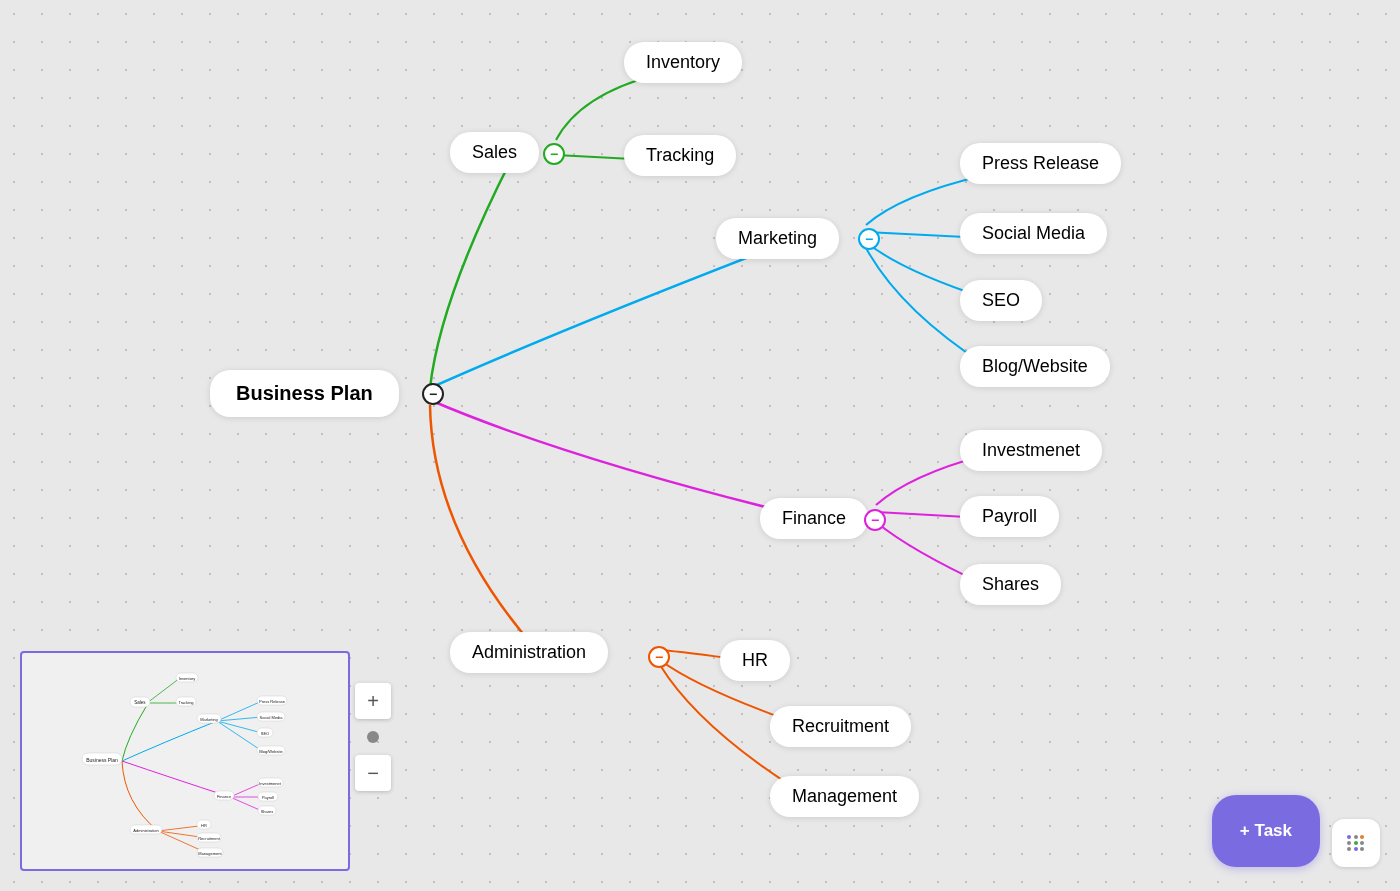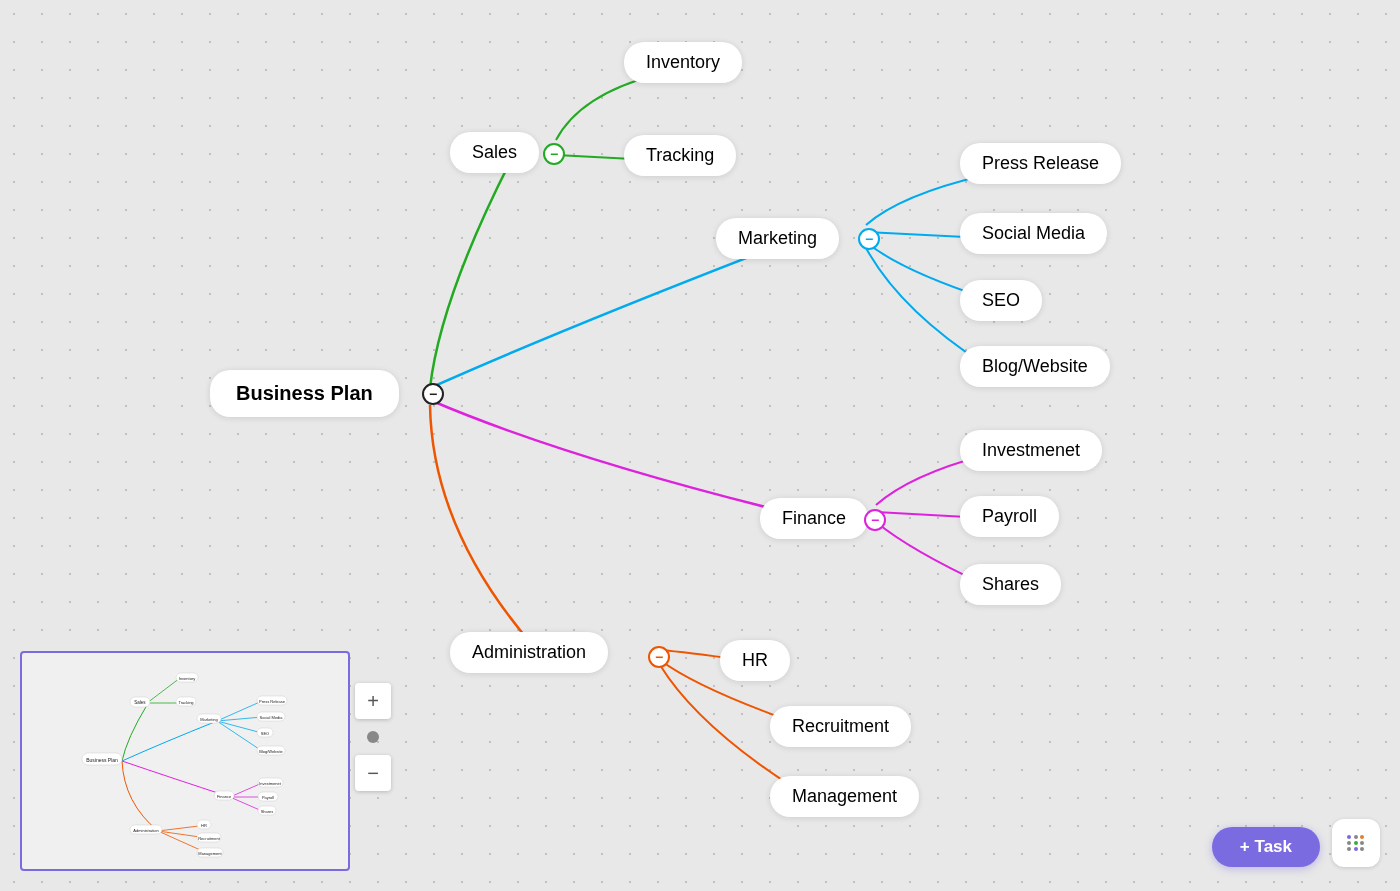--- a/index.html
+++ b/index.html
@@ -114,21 +114,21 @@
 
     
     .task-btn {
       position: absolute;
       bottom: 24px;
       right: 80px;
       background: #7b6be0;
       color: white;
       border: none;
       border-radius: 24px;
-      padding: 10px 28px;
+      padding: 26px 28px;
       font-size: 17px;
       font-weight: 600;
       cursor: pointer;
       display: flex;
       align-items: center;
       gap: 8px;
       z-index: 100;
       box-shadow: 0 2px 8px rgba(123,107,224,0.4);
     }
 

